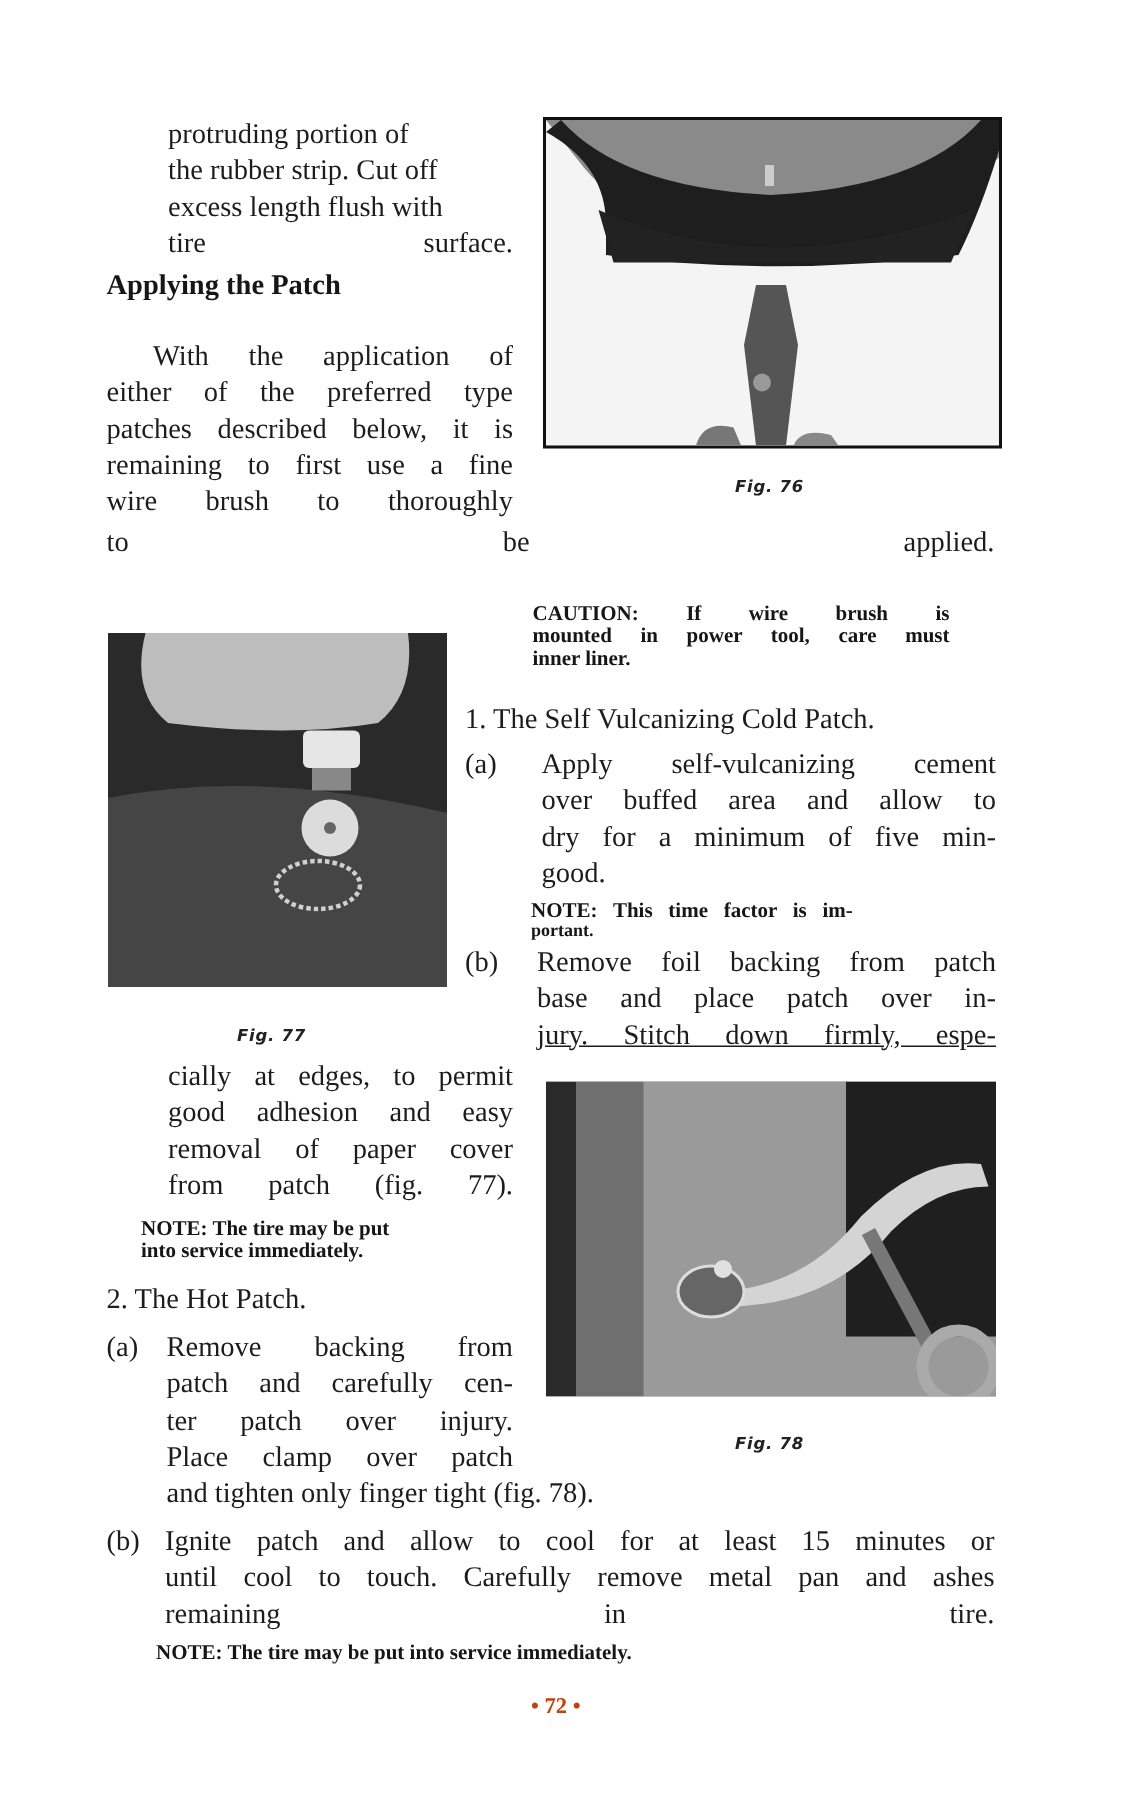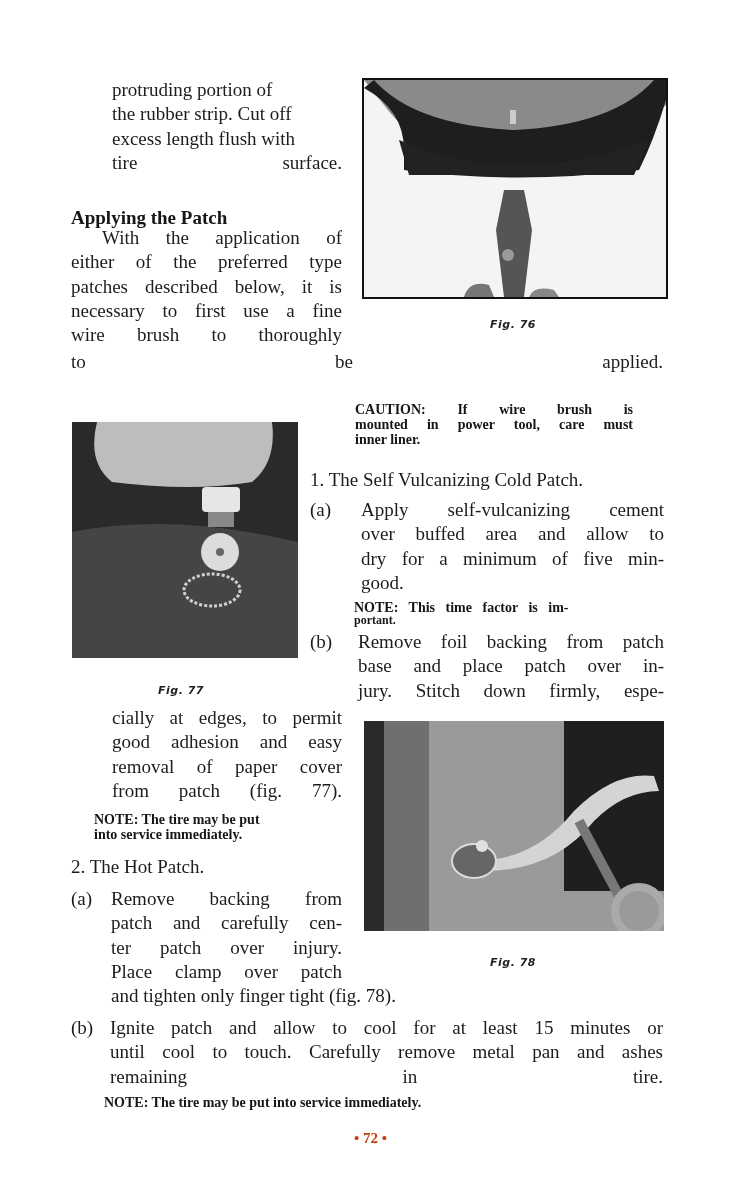--- a/index.html
+++ b/index.html
@@ -38,27 +38,27 @@
 </head>
 <body>
 
 <div class="abs body-text" style="left:112px; top:78px; width:230px;">
   <span class="justify-line">protruding portion of</span>
   <span class="justify-line">the rubber strip. Cut off</span>
   <span class="justify-line">excess length flush with</span>
   <span class="line">tire surface.</span>
 </div>
 
-<div class="abs heading" style="left:71px; top:207px;">Applying the Patch</div>
+<div class="abs heading" style="left:71px; top:180px;">Applying the Patch</div>
 
 <div class="abs body-text" style="left:71px; top:226px; width:271px;">
   <span class="line" style="padding-left:31px; word-spacing:9px;">With the application of</span>
   <span class="line">either of the preferred type</span>
   <span class="line">patches described below, it is</span>
-  <span class="line">necessary to first use a fine</span>
+  <span class="line">remaining to first use a fine</span>
   <span class="line" style="word-spacing:12px;">wire brush to thoroughly</span>
 </div>
 <div class="abs body-text" style="left:71px; top:350px; width:592px;">
   <span class="line">to be applied.</span>
 </div>
 
 <div class="abs figure" style="left:362px; top:78px; width:302px; height:217px; background:#f4f4f4; border:2px solid #111;">
   <svg width="302" height="217" viewBox="0 0 302 217">
     <path d="M0 0 L302 0 L302 25 Q240 80 150 85 Q60 80 20 25 Z" fill="#8a8a8a"></path>
     <path d="M0 8 Q40 30 40 70 L40 90 Q150 105 275 90 Q290 60 302 20 L302 0 L290 0 Q250 45 150 50 Q50 45 10 0 Z" fill="#1e1e1e"></path>
@@ -107,21 +107,21 @@
 
 <div class="abs note" style="left:354px; top:600px; width:272px;">
   <span class="line" style="display:block; word-spacing:7px;">NOTE: This time factor is im-</span>
   <span class="line" style="display:block; font-size:12px; line-height:11px;">portant.</span>
 </div>
 
 <div class="abs body-text" style="left:310px; top:630px; text-align-last:left;">(b)</div>
 <div class="abs body-text" style="left:358px; top:630px; width:306px;">
   <span class="line">Remove foil backing from patch</span>
   <span class="line" style="word-spacing:6px;">base and place patch over in-</span>
-  <span class="line" style="word-spacing:5px;">jury. Stitch down firmly, espe-</span>
+  <span class="line" style="word-spacing:5px;text-decoration:underline;">jury. Stitch down firmly, espe-</span>
 </div>
 
 <div class="abs body-text" style="left:112px; top:706px; width:230px;">
   <span class="line">cially at edges, to permit</span>
   <span class="line" style="word-spacing:3px;">good adhesion and easy</span>
   <span class="line" style="word-spacing:7px;">removal of paper cover</span>
   <span class="line">from patch (fig. 77).</span>
 </div>
 
 <div class="abs note" style="left:94px; top:812px; width:240px;">

